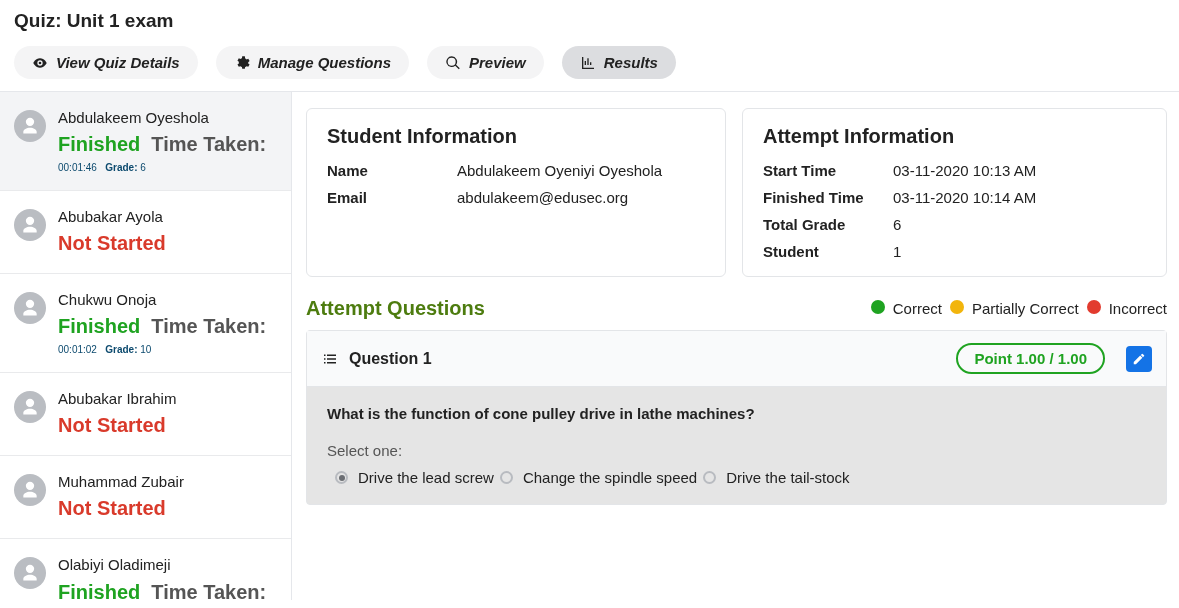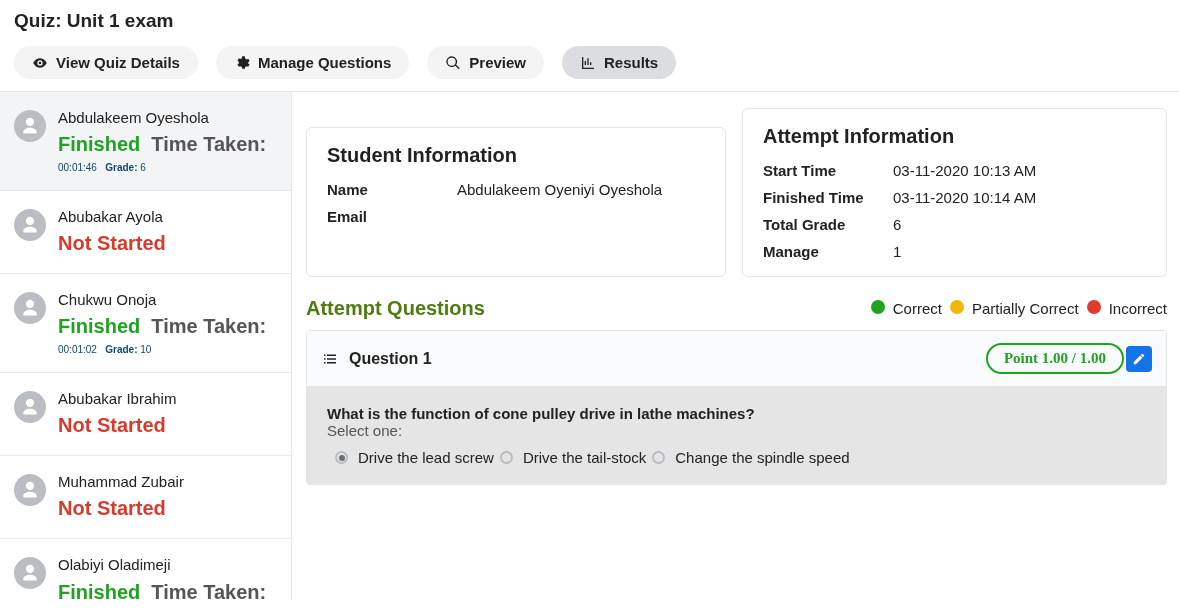--- a/index.html
+++ b/index.html
@@ -18,20 +18,21 @@
   .page-title {
     font-size: 19px;
     font-weight: 700;
     color: #222;
     margin-bottom: 14px;
   }
   .tabs {
     display: flex;
     gap: 18px;
     padding-bottom: 12px;
+    font-style: italic;
   }
   .tab {
     display: inline-flex;
     align-items: center;
     gap: 8px;
     padding: 8px 18px;
     border-radius: 999px;
     background: #f4f4f5;
     font-size: 15px;
     font-weight: 600;
@@ -86,21 +87,21 @@
     padding: 16px 12px 0 14px;
     overflow-y: auto;
   }
   .cards-row { display:flex; gap:16px; margin-bottom:20px; }
   .card {
     border: 1.5px solid #e3e5e8;
     border-radius: 6px;
     padding: 16px 20px 16px 20px;
     background:#fff;
   }
-  .card.student { flex: 0 0 420px; margin-top: 19px; }
+  .card.student { flex: 0 0 420px; }
   .card.attempt { flex: 1; }
   .card-title { font-size:20px; font-weight:700; margin-bottom:14px; color:#222; }
   .info-table { display:grid; grid-template-columns: 130px 1fr; row-gap:10px; font-size:15px; }
   .info-table .label { font-weight:700; }
   .info-table .value { font-weight:400; }
   .section-title-row { display:flex; justify-content:space-between; align-items:center; margin: 4px 0 10px 0; }
   .section-title { font-size:20px; font-weight:700; color:#4d7c0f; }
   .legend { display:flex; gap:8px; align-items:flex-start; font-size:15px; color:#222; }
   .dot { width:14px; height:14px; border-radius:50%; display:inline-block; }
   .dot-green{background:#1fa321;} .dot-yellow{background:#f2b50c;} .dot-red{background:#e23b2e;}
@@ -109,31 +110,31 @@
     border-radius:4px;
     background:#e5e5e5;
   }
   .question-header {
     display:flex; justify-content:space-between; align-items:center;
     padding:12px 14px;
     border-bottom:1.5px solid #e3e5e8;
     background:#f9fafb;
   }
   .q-title { display:flex; align-items:center; gap:10px; font-weight:700; font-size:16px; }
-  .q-right { display:flex; align-items:center; gap:2px;font-family:Liberation Serif, serif; }
+  .q-right { display:flex; align-items:center; gap:21px; }
   .point-badge {
     border:2px solid #1fa321; color:#1fa321; font-weight:700;
     padding:5px 16px; border-radius:999px; font-size:15px;
   }
   .edit-btn {
     width:26px; height:26px; background:#1473e6; border-radius:4px;
     display:inline-flex; align-items:center; justify-content:center; cursor:pointer;
   }
   .question-body { padding:18px 20px; }
-  .question-text { font-weight:700; font-size:15px; }
+  .question-text { font-weight:700; font-size:15px; margin-bottom:20px; }
   .select-one { font-size:15px; color:#555; margin-bottom:10px; }
   .options { display:flex; flex-direction:row; gap:6px; padding-left:8px; }
   .option { display:flex; align-items:center; gap:10px; font-size:15px; }
   .radio {
     width:13px; height:13px; border-radius:50%;
     border:2px solid #b8bbc0; display:inline-block; position:relative; flex-shrink:0;
   }
   .radio.checked::after {
     content:""; position:absolute; top:1.5px; left:1.5px; width:6px; height:6px; border-radius:50%;
     background:#6b6e73;
@@ -284,32 +285,33 @@
   </div>
 
   <div class="main">
     <div class="cards-row">
       <div class="card student">
         <div class="card-title">Student Information</div>
         <div class="info-table">
           <div class="label">Name</div>
           <div class="value">Abdulakeem Oyeniyi Oyeshola</div>
           <div class="label">Email</div>
+          <div class="value">abdulakeem@edusec.org</div>
         </div>
       </div>
       <div class="card attempt">
         <div class="card-title">Attempt Information</div>
         <div class="info-table">
           <div class="label">Start Time</div>
           <div class="value">03-11-2020 10:13 AM</div>
           <div class="label">Finished Time</div>
           <div class="value">03-11-2020 10:14 AM</div>
           <div class="label">Total Grade</div>
           <div class="value">6</div>
-          <div class="label">Manage</div>
+          <div class="label">Student</div>
           <div class="value">1</div>
         </div>
       </div>
     </div>
 
     <div class="section-title-row">
       <div class="section-title">Attempt Questions</div>
       <div class="legend">
         <span class="dot dot-green"></span>
         <span>Correct</span>
@@ -344,24 +346,24 @@
       <div class="question-body">
         <div class="question-text">What is the function of cone pulley drive in lathe machines?</div>
         <div class="select-one">Select one:</div>
         <div class="options">
           <div class="option">
             <span class="radio checked"></span>
             <span>Drive the lead screw</span>
           </div>
           <div class="option">
             <span class="radio"></span>
-            <span>Drive the tail-stock</span>
+            <span>Change the spindle speed</span>
           </div>
           <div class="option">
             <span class="radio"></span>
-            <span>Change the spindle speed</span>
+            <span>Drive the tail-stock</span>
           </div>
         </div>
       </div>
     </div>
 
   </div>
 </div>
 
 </body></html>

